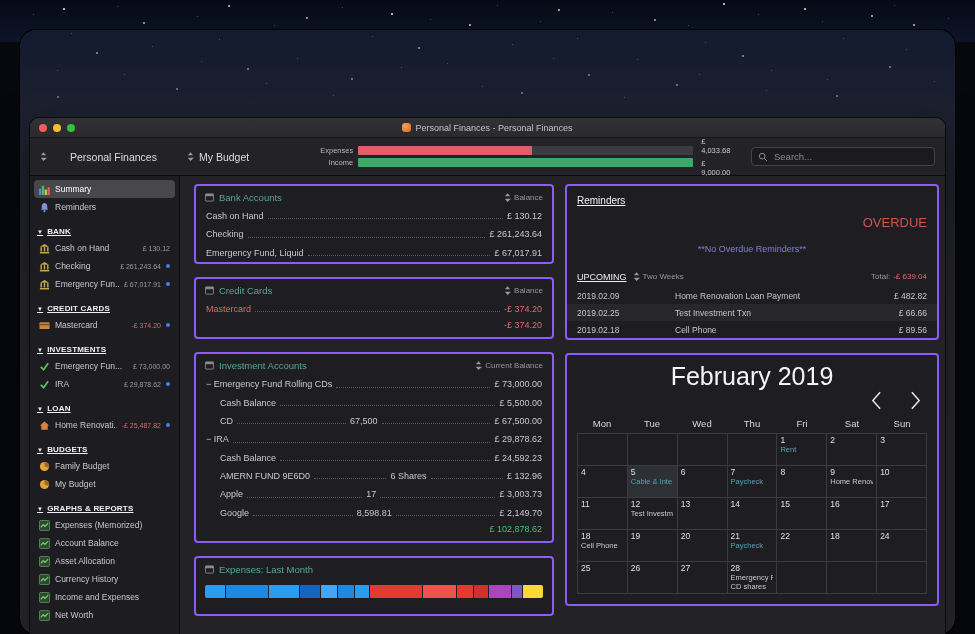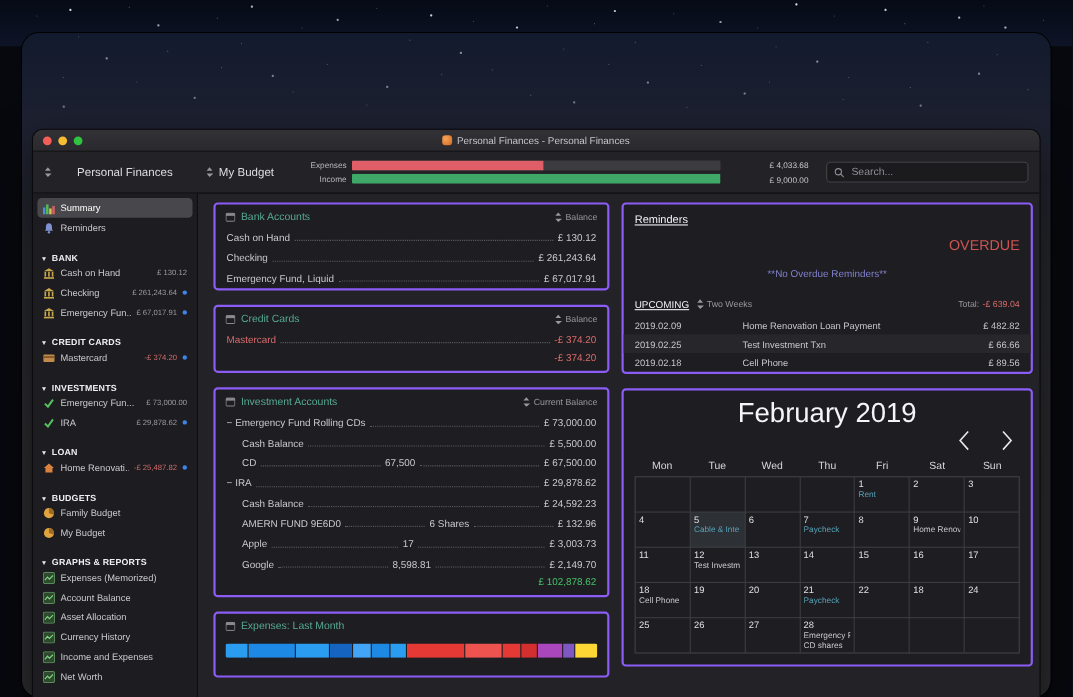--- a/index.html
+++ b/index.html
@@ -54,39 +54,39 @@
 
   .toolbar{height:37px;flex:0 0 auto;background:#232327;border-bottom:1px solid #0c0c0e;
     display:flex;align-items:center;padding:0 10px;gap:8px;}
   .tb-file,.tb-budget{display:flex;align-items:center;gap:5px;color:#dddde2;font-size:10.5px;white-space:nowrap;}
   .tb-budget{margin-left:22px;}
   .sort-ic{display:inline-flex;width:7px;height:11px;}
   .sort-ic svg{width:7px;height:11px;display:block;}
   .tb-appicon{width:13px;height:13px;display:inline-flex;}
   .tb-bars{display:flex;flex-direction:column;gap:3px;margin-left:18px;}
   .tb-bar-row{display:flex;align-items:center;gap:5px;}
-  .tb-bar-label{width:40px;text-align:right;font-size:7.5px;color:#b8b8bc;}
+  .tb-bar-label{width:40px;text-align:right;font-size:7.5px;color:#b8b8bc;margin-left:38px;}
   .tb-track{width:335px;height:9px;background:#3c3c40;border-radius:1px;overflow:hidden;display:block;}
   .tb-fill{height:100%;display:block;}
   .tb-vals{display:flex;flex-direction:column;gap:4px;align-items:flex-end;font-size:7.5px;color:#c9c9cd;width:76px;}
   .tb-spacer{flex:1;}
   .searchbox{width:170px;height:17px;background:#1b1b1e;border:1px solid #434346;border-radius:4px;
     display:flex;align-items:center;padding:0 6px;gap:4px;flex:0 0 auto;}
   .searchbox input{flex:1;min-width:0;background:transparent;border:none;outline:none;
     color:#cfcfd2;font-size:9.5px;font-family:inherit;}
   .searchbox input::placeholder{color:#8d8d92;}
 
   .body-row{flex:1;display:flex;min-height:0;}
   .sidebar{width:150px;flex:0 0 auto;background:#1d1d21;border-right:1px solid #0e0e10;
     padding:4px;box-sizing:border-box;overflow:hidden;}
   .sb-item{display:flex;align-items:center;gap:5px;height:18px;padding:0 5px;border-radius:4px;
     color:#c9c9cd;font-size:8.5px;cursor:default;}
   .sb-item.selected{background:#48484c;color:#fff;}
-  .sb-section{display:flex;align-items:flex-end;gap:4px;height:15px;margin-top:8px;padding:0 3px;
-    color:#f0f0f2;font-size:8px;font-weight:bold;letter-spacing:.2px;}
+  .sb-section{display:flex;align-items:center;gap:4px;height:15px;margin-top:8px;padding:0 3px;
+    color:#f0f0f2;font-size:8px;font-weight:bold;letter-spacing:.2px;text-decoration:underline;}
   .sb-caret{font-size:6px;color:#e8e8ea;line-height:1;}
   .sb-label{flex:1;white-space:nowrap;overflow:hidden;min-width:0;}
   .sb-value{font-size:7px;color:#9b9ba0;white-space:nowrap;}
   .sb-value.neg{color:#cf6b6b;}
   .sb-dot{width:4px;height:4px;border-radius:50%;background:#3f84e8;flex:0 0 auto;}
   .sb-icon{width:11px;height:11px;flex:0 0 auto;display:inline-flex;}
   .sb-icon svg{width:11px;height:11px;display:block;}
 
   .main{flex:1;display:flex;padding:8px 6px 0 14px;gap:11px;min-width:0;}
   .col-left{width:360px;flex:0 0 auto;display:flex;flex-direction:column;box-sizing:border-box;}

